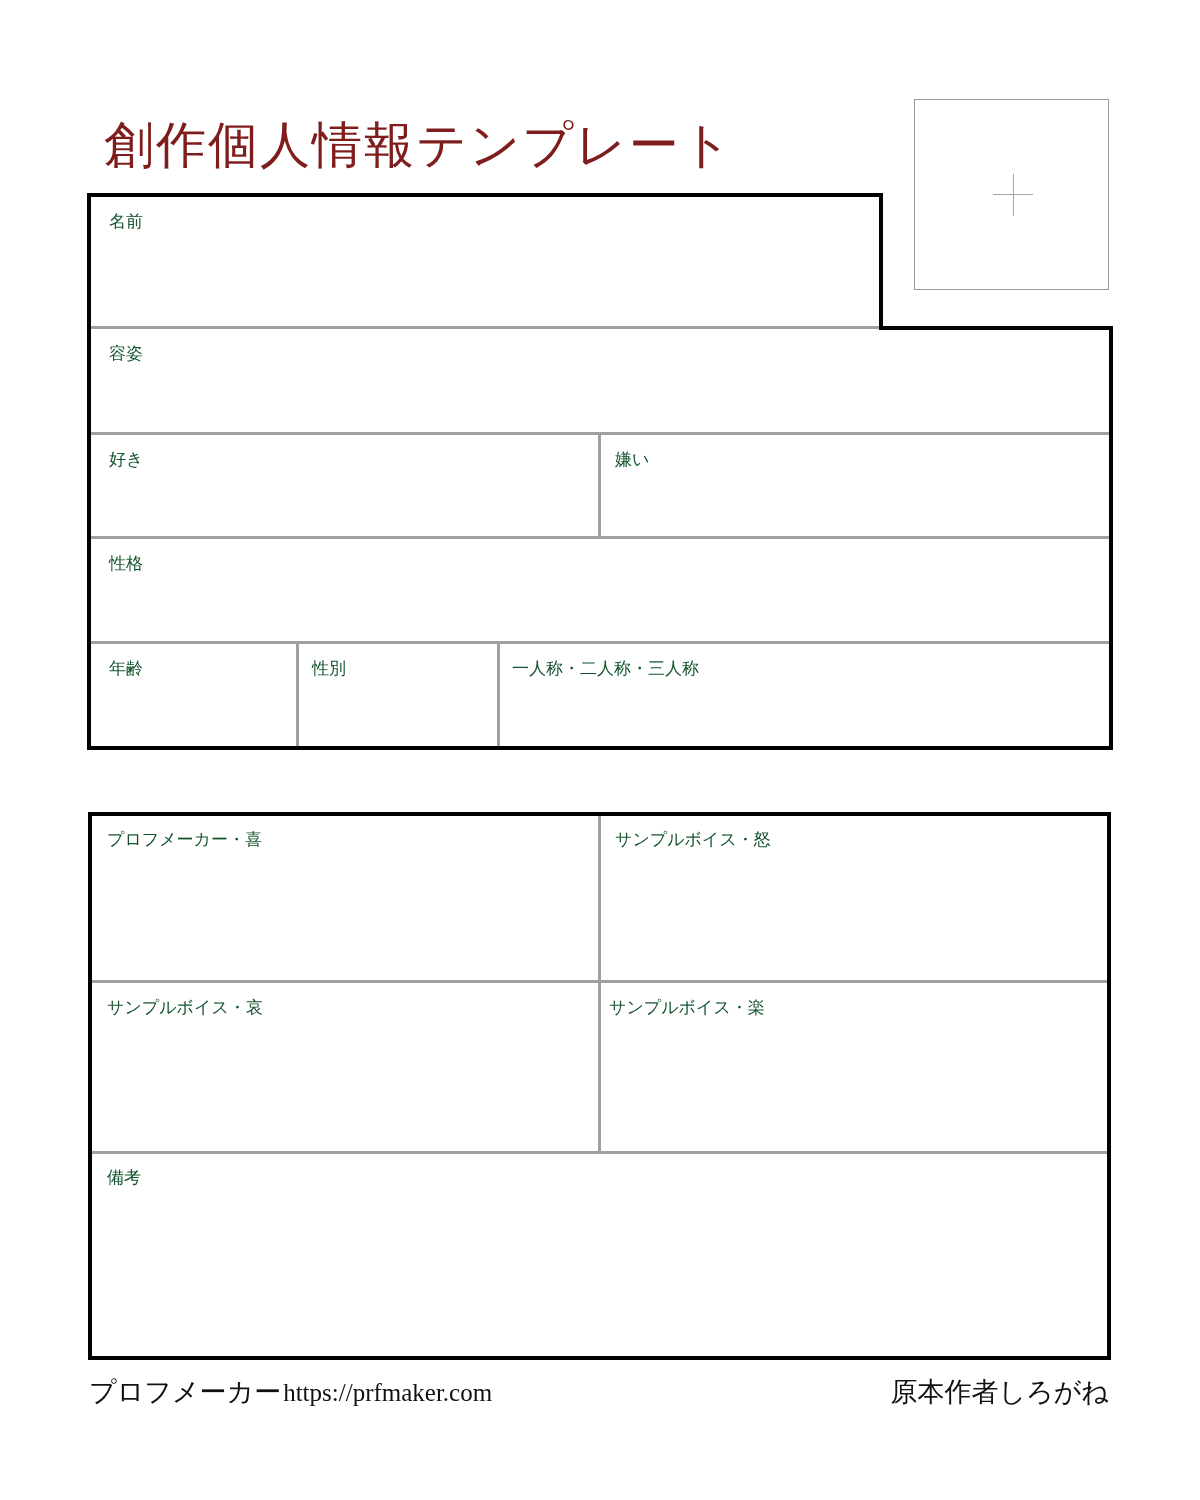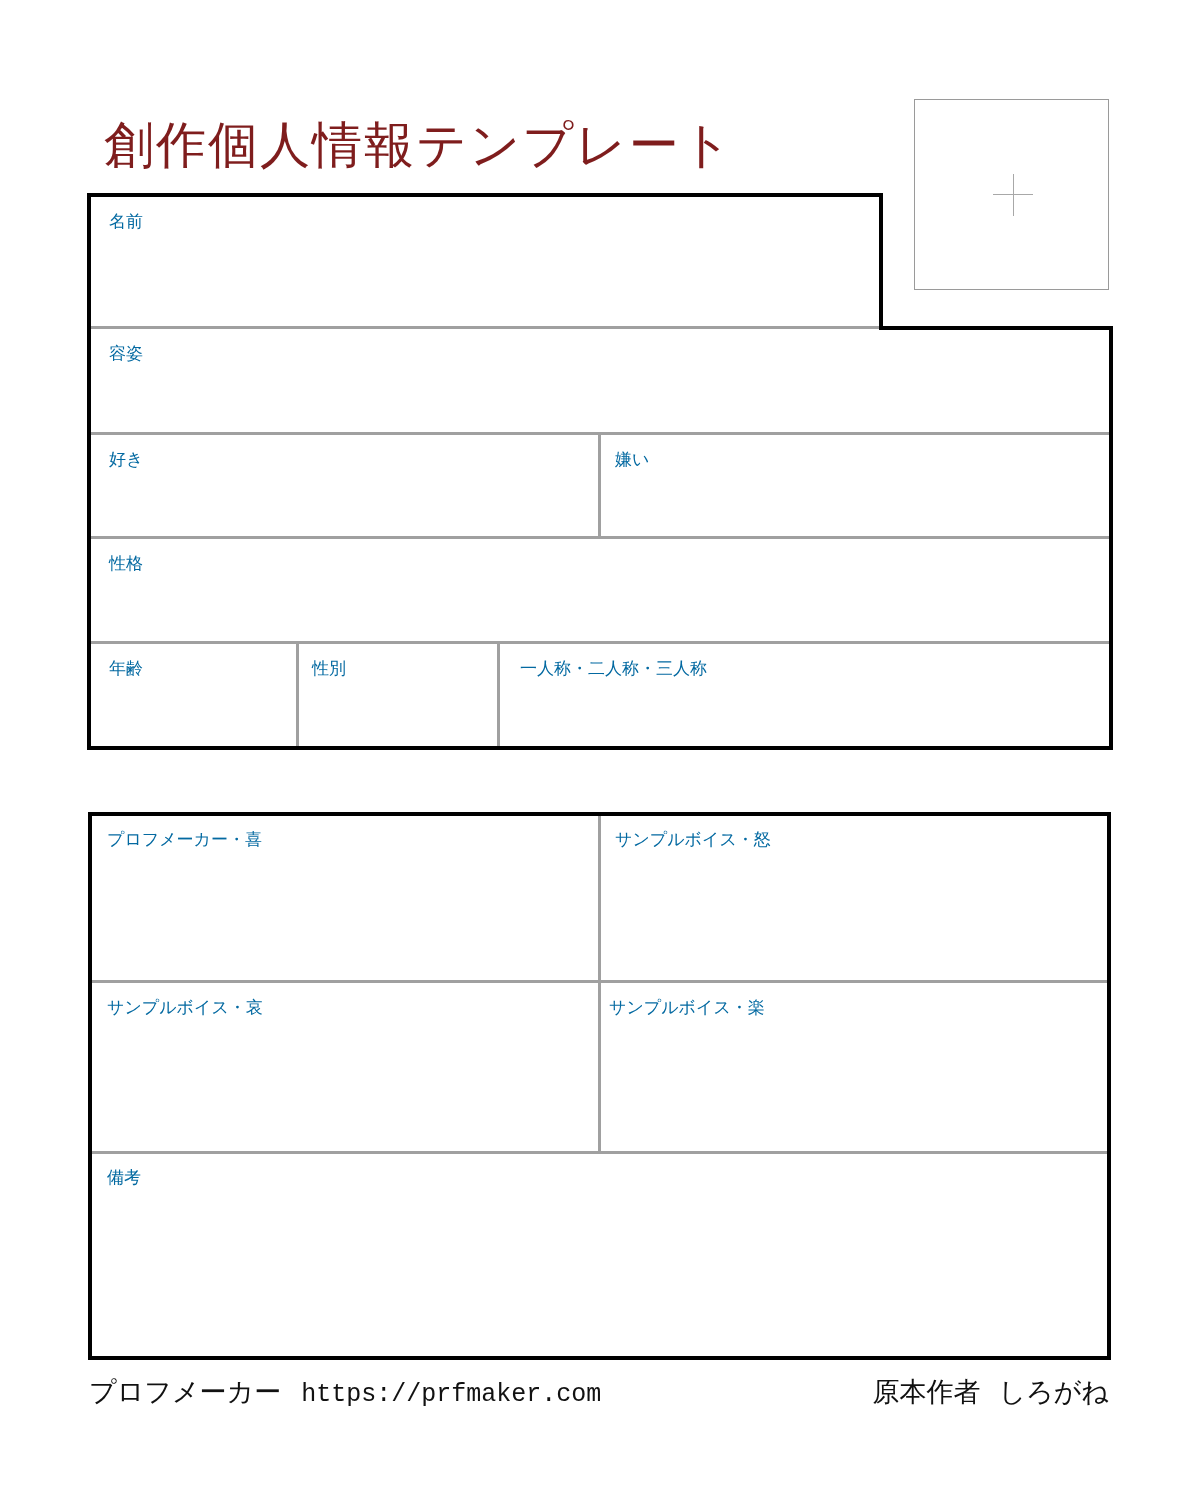--- a/index.html
+++ b/index.html
@@ -58,21 +58,21 @@
     .thin { background: #a0a0a0; position: absolute; }
 
     .field {
       position: absolute;
       box-sizing: border-box;
       padding: 13px 0 0 18px;
     }
     .field-label {
       font-size: 17px;
       line-height: 22px;
-      color: #0369a1;
+      color: #14532d;
       white-space: nowrap;
     }
     .field-input {
       position: absolute;
       left: 12px;
       right: 12px;
       top: 40px;
       bottom: 8px;
       border: none;
       outline: none;
@@ -85,35 +85,34 @@
     .footer-left {
       position: absolute;
       left: 89px;
       top: 1372px;
       font-size: 27px;
       line-height: 40px;
       white-space: nowrap;
       color: #111;
     }
     .footer-left .url {
-      font-family: Liberation Mono, monospace;
+      font-family: Liberation Serif, serif;
       font-size: 25px;
-      margin-left: 20px;
+      margin-left: 2px;
     }
     .footer-right {
       position: absolute;
       right: 91px;
       top: 1372px;
       font-size: 27px;
       line-height: 40px;
       white-space: nowrap;
       color: #111;
     }
     .footer-right .author-name {
-      margin-left: 18px;
     }
   </style>
 </head>
 <body>
 
 <div class="title">創作個人情報テンプレート</div>
 
 <div class="photo-box">
   <div class="plus-h"></div>
   <div class="plus-v"></div>
@@ -164,21 +163,21 @@
   <div class="field" style="left:91px; top:644px; width:205px; height:102px;border-radius:16px;">
     <div class="field-label">年齢</div>
     <textarea class="field-input" style=""></textarea>
   </div>
 
   <div class="field" style="left:299px; top:644px; width:198px; height:102px; padding-left:13px;">
     <div class="field-label">性別</div>
     <textarea class="field-input" style=""></textarea>
   </div>
 
-  <div class="field" style="left:500px; top:644px; width:609px; height:94px; padding-left:20px;">
+  <div class="field" style="left:500px; top:644px; width:609px; height:94px; padding-left:12px;">
     <div class="field-label">一人称・二人称・三人称</div>
     <textarea class="field-input" style=""></textarea>
   </div>
 </div>
 
 <div>
 
   <div class="thick" style="left:88px; top:812px; width:1023px; height:4px;"></div>
   <div class="thick" style="left:88px; top:812px; width:4px; height:548px;"></div>
   <div class="thick" style="left:1107px; top:812px; width:4px; height:548px;"></div>

